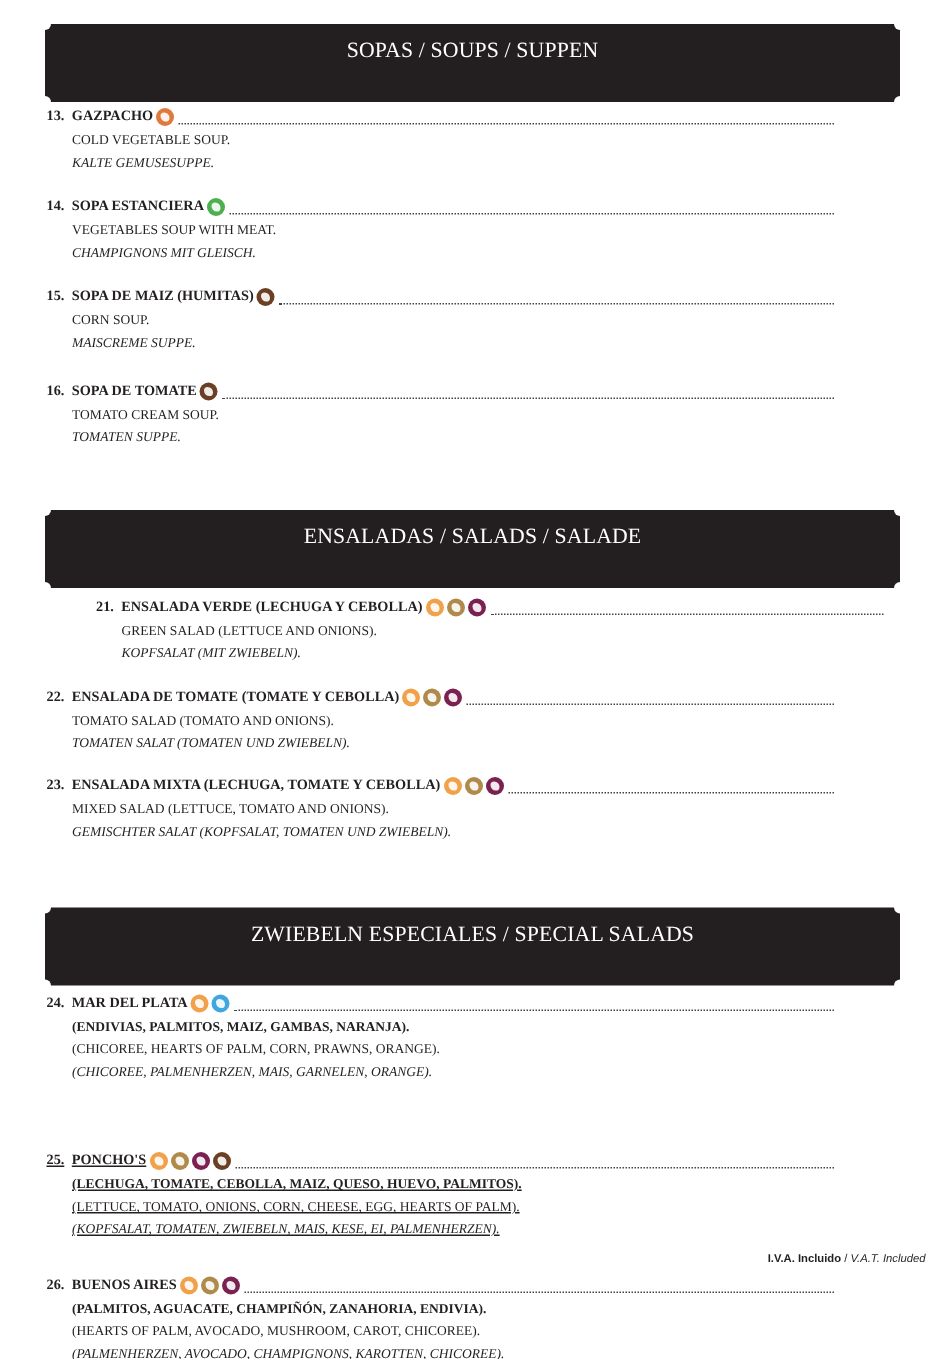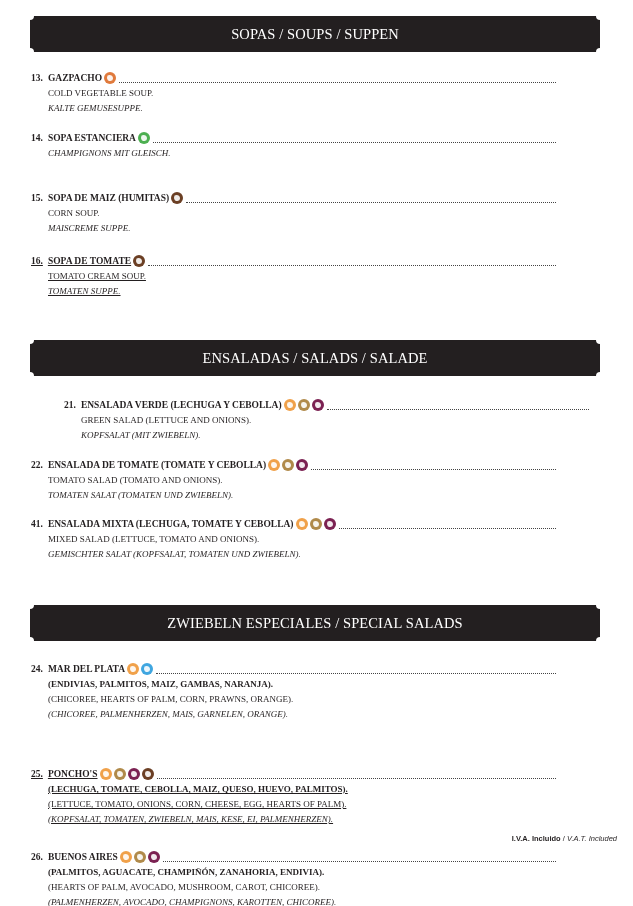--- a/index.html
+++ b/index.html
@@ -1,18 +1,18 @@
 <!DOCTYPE html>
 <html><head>
 <meta charset="utf-8">
 <style>
   html, body { margin: 0; padding: 0; background: #ffffff; }
   body { width: 633px; height: 906px; position: relative; overflow: hidden;
          font-family: "Liberation Serif", "DejaVu Serif", serif; color: #231f20; }
-  .banner { position: absolute; left: 30px; width: 570px; height: 36px; background: #231f20;
+  .banner { position: absolute; left: 30px; width: 570px; height: 52px; background: #231f20;
             color: #fff; text-align: center; line-height: 36px; font-size: 14.5px; letter-spacing: 0.1px; }
   .banner::before, .banner::after { content: ""; position: absolute; top: -3px; width: 8px; height: 42px; }
   .notch { position: absolute; width: 8px; height: 8px; background: #fff; border-radius: 50%; }
   .notch.tl { left: -4px; top: -4px; } .notch.tr { right: -4px; top: -4px; }
   .notch.bl { left: -4px; bottom: -4px; } .notch.br { right: -4px; bottom: -4px; }
   .item { position: absolute; left: 31px; width: 525px; }
   .item-head { display: flex; align-items: center; height: 16px; font-size: 9.5px; font-weight: bold; }
   .num { margin-right: 5px; }
   .icons { display: inline-flex; gap: 2px; margin-left: 2px; }
   .ic { width: 12px; height: 12px; border-radius: 50%; display: inline-block; position: relative; }
@@ -65,35 +65,36 @@
     </div>
     <div class="item" style="top: 130px;">
       <div class="item-head">
       <span class="num">14.</span>
       <span>SOPA ESTANCIERA</span>
       <span class="icons">
           <span class="ic green"></span>
         </span>
         <span class="dots"></span>
       </div>
+      <div class="line">VEGETABLES SOUP WITH MEAT.</div>
       <div class="line ital">CHAMPIGNONS MIT GLEISCH.</div>
     </div>
     <div class="item" style="top: 190px;">
       <div class="item-head">
       <span class="num">15.</span>
       <span>SOPA DE MAIZ (HUMITAS)</span>
       <span class="icons">
           <span class="ic brown"></span>
         </span>
         <span class="dots"></span>
       </div>
       <div class="line">CORN SOUP.</div>
       <div class="line ital">MAISCREME SUPPE.</div>
     </div>
-    <div class="item" style="top: 253px; text-decoration: underline;">
+    <div class="item" style="top: 253px;">
       <div class="item-head">
       <span class="num">16.</span>
       <span>SOPA DE TOMATE</span>
       <span class="icons">
           <span class="ic brown"></span>
         </span>
         <span class="dots"></span>
       </div>
       <div class="line">TOMATO CREAM SOUP.</div>
       <div class="line ital">TOMATEN SUPPE.</div>
@@ -121,21 +122,21 @@
           <span class="ic gold"></span>
           <span class="ic plum"></span>
         </span>
         <span class="dots"></span>
       </div>
       <div class="line">TOMATO SALAD (TOMATO AND ONIONS).</div>
       <div class="line ital">TOMATEN SALAT (TOMATEN UND ZWIEBELN).</div>
     </div>
     <div class="item" style="top: 516px;">
       <div class="item-head">
-      <span class="num">41.</span>
+      <span class="num">23.</span>
       <span>ENSALADA MIXTA (LECHUGA, TOMATE Y CEBOLLA)</span>
       <span class="icons">
           <span class="ic light-orange"></span>
           <span class="ic gold"></span>
           <span class="ic plum"></span>
         </span>
         <span class="dots"></span>
       </div>
       <div class="line">MIXED SALAD (LETTUCE, TOMATO AND ONIONS).</div>
       <div class="line ital">GEMISCHTER SALAT (KOPFSALAT, TOMATEN UND ZWIEBELN).</div>

